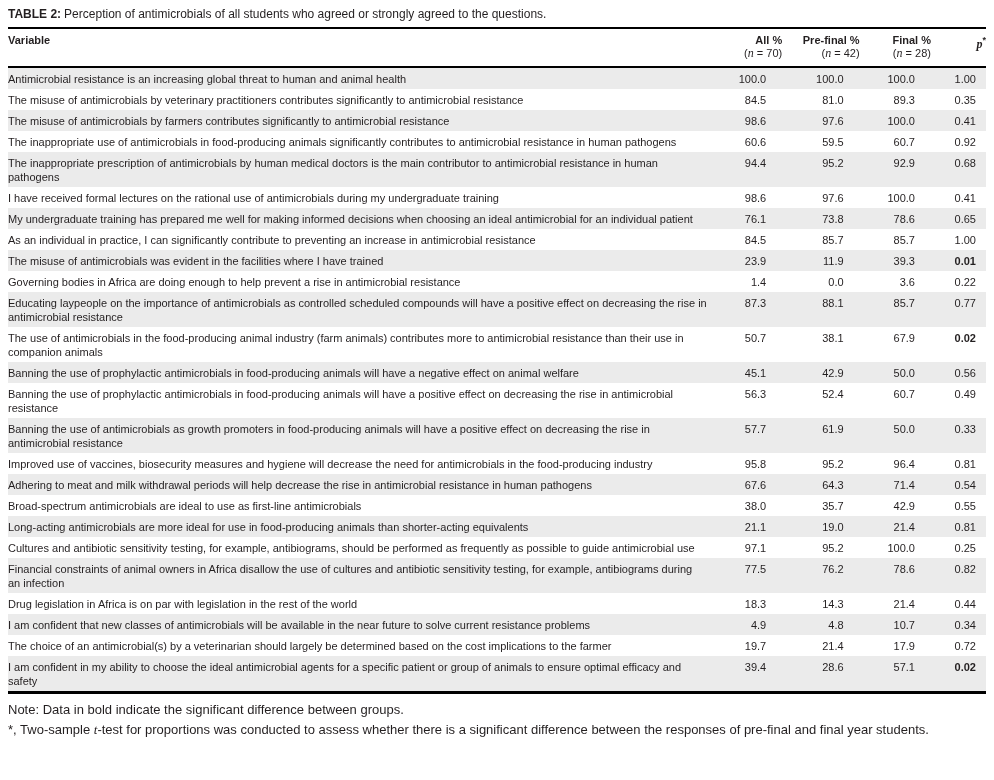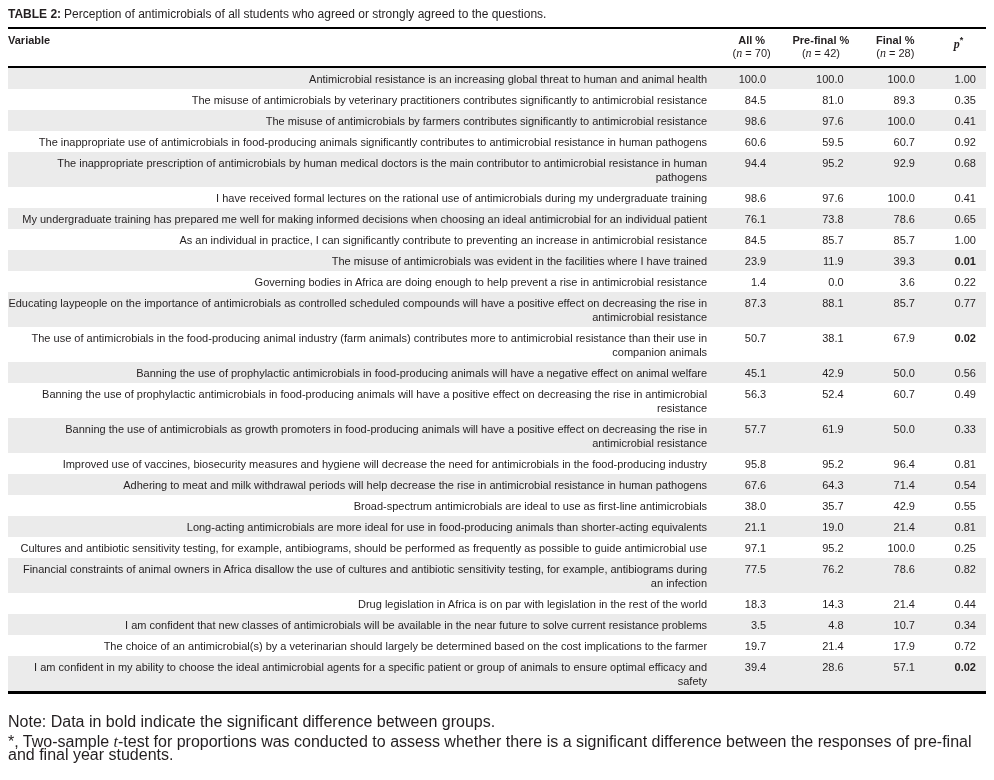--- a/index.html
+++ b/index.html
@@ -30,51 +30,51 @@
   }
   col.c-var   { width: 700px; }
   col.c-all   { width: 60px; }
   col.c-pre   { width: 76px; }
   col.c-final { width: 70px; }
   col.c-p     { width: 54px; }
 
   thead th {
     font-weight: bold;
     vertical-align: top;
-    text-align: center;
+    text-align: right;
     padding: 5px 0 6px 0;
     border-bottom: 2.5px solid #000;
     font-size: 11px;
     line-height: 13px;
   }
   thead th.var-h { text-align: left; }
   thead i {
     font-family: "Liberation Serif", serif;
     font-style: italic;
     font-size: 12px;
   }
   thead .h2 { font-weight: normal; }
   thead sup { font-size: 9px; }
 
   tbody tr:nth-child(odd) { background: #ebebeb; }
   tbody td {
     vertical-align: top;
     padding: 4px 0 3px 0;
     line-height: 14px;
   }
-  td.var { padding-right: 14px; text-align: right; }
+  td.var { padding-right: 14px; }
   td.num { text-align: right; padding-right: 16px; }
   td.num-p { text-align: right; padding-right: 10px; }
   td .sig, td.sig { font-weight: bold; }
 
   
   .notes {
     border-top: 3px solid #000;
-    padding-top: 21px;
-    font-size: 16px;
+    padding-top: 9px;
+    font-size: 13px;
     line-height: 13px;
   }
   .note-line { margin-bottom: 7px; }
   .note-line i {
     font-family: "Liberation Serif", serif;
     font-style: italic;
   }
 </style>
 </head>
 <body>
@@ -263,21 +263,21 @@
     </tr>
         <tr>
       <td class="var">Drug legislation in Africa is on par with legislation in the rest of the world</td>
       <td class="num">18.3</td>
       <td class="num">14.3</td>
       <td class="num">21.4</td>
       <td class="num-p">0.44</td>
     </tr>
         <tr>
       <td class="var">I am confident that new classes of antimicrobials will be available in the near future to solve current resistance problems</td>
-      <td class="num">3.5</td>
+      <td class="num">4.9</td>
       <td class="num">4.8</td>
       <td class="num">10.7</td>
       <td class="num-p">0.34</td>
     </tr>
         <tr>
       <td class="var">The choice of an antimicrobial(s) by a veterinarian should largely be determined based on the cost implications to the farmer</td>
       <td class="num">19.7</td>
       <td class="num">21.4</td>
       <td class="num">17.9</td>
       <td class="num-p">0.72</td>

